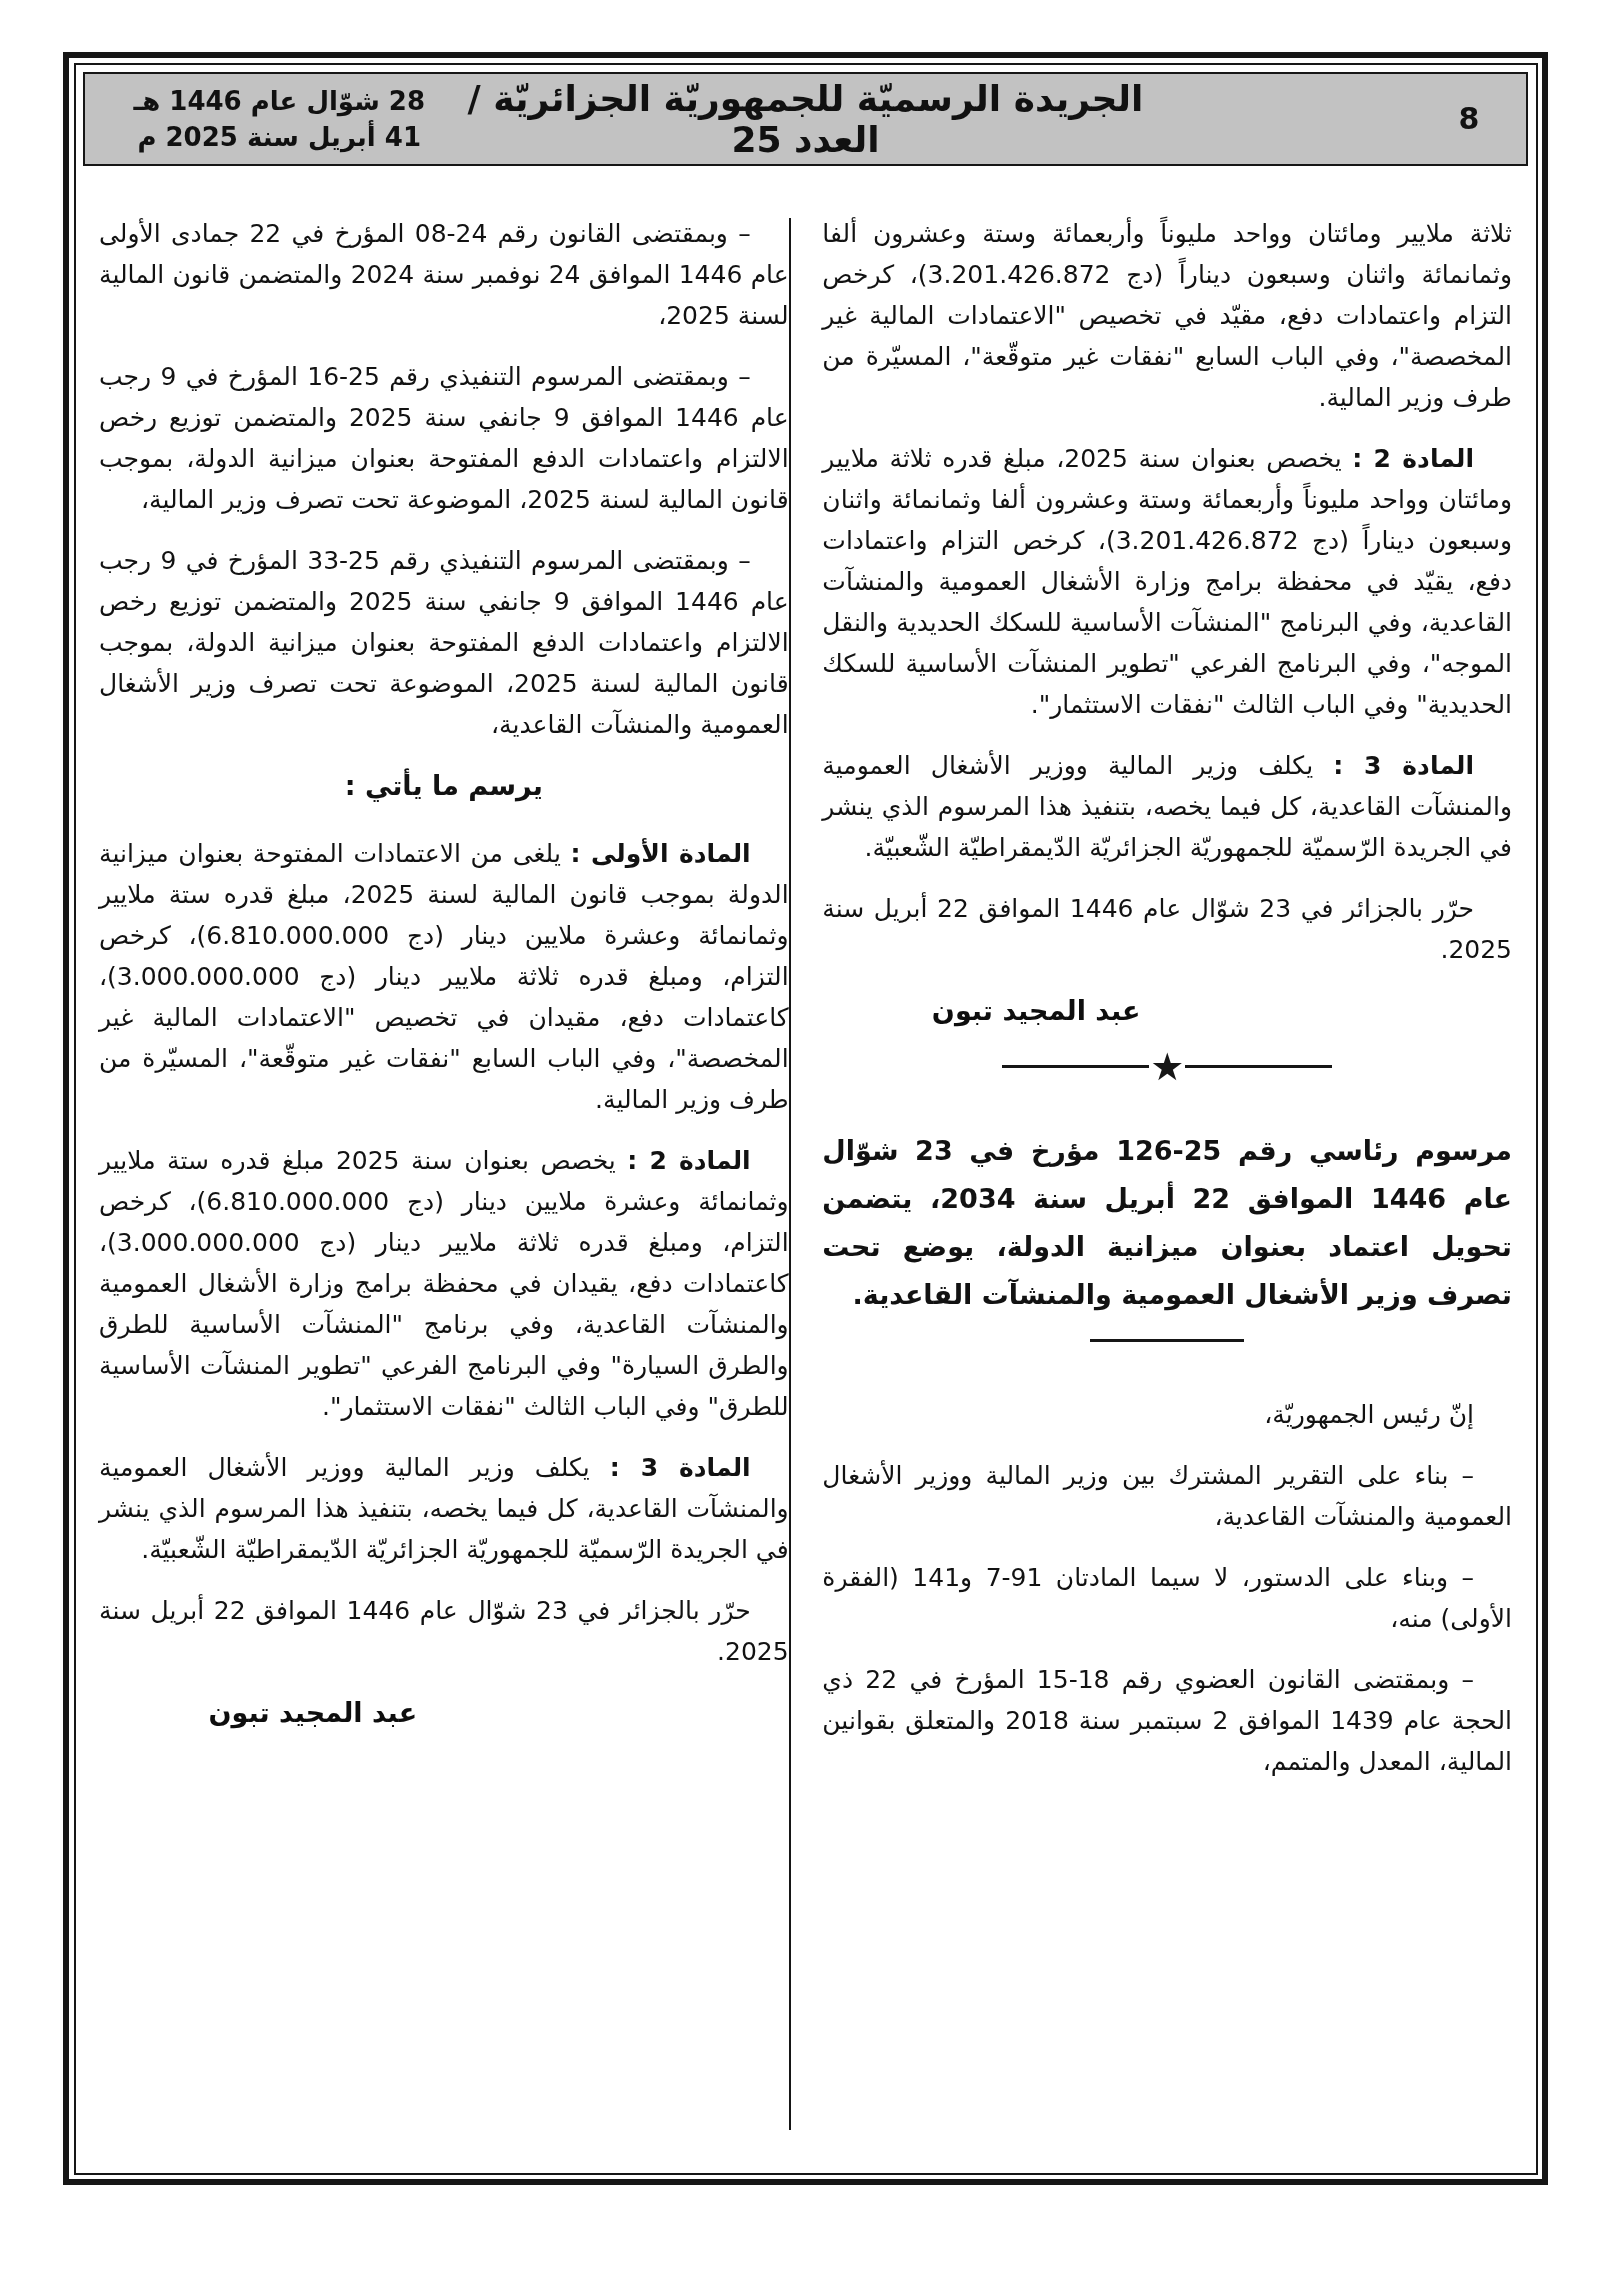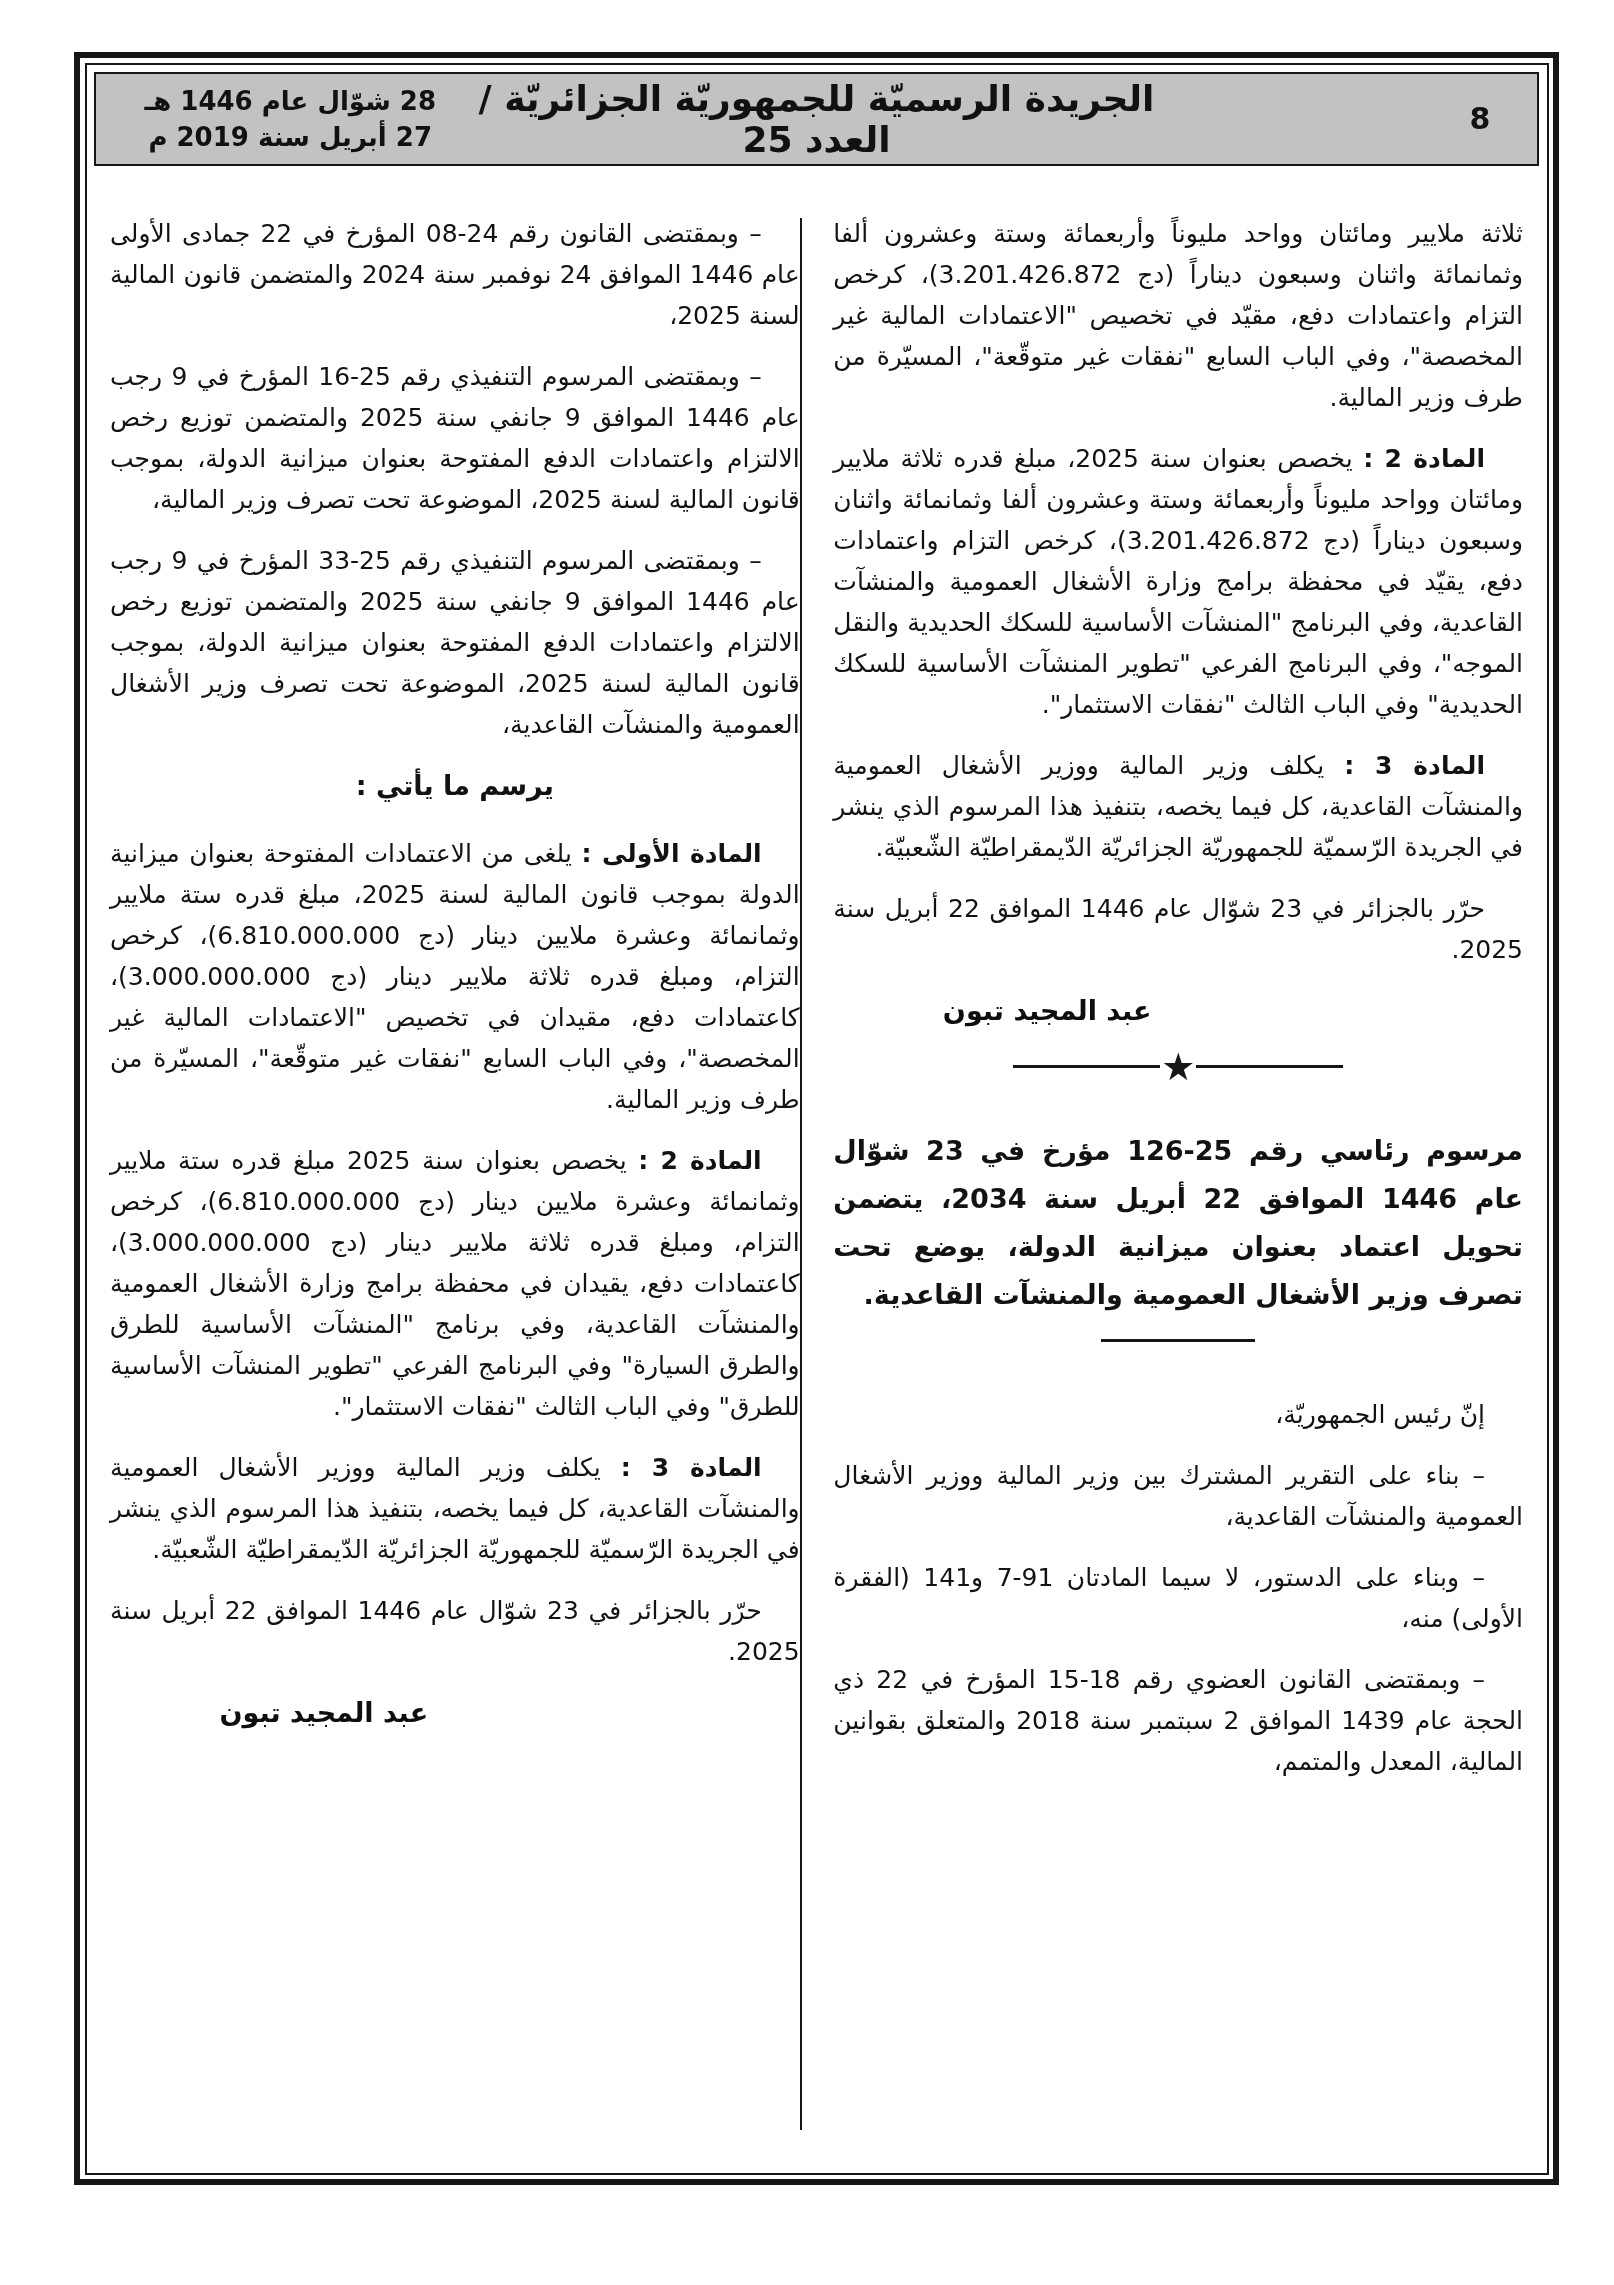--- a/index.html
+++ b/index.html
@@ -4,21 +4,21 @@
 <style>
   html, body {
     margin: 0; padding: 0;
     width: 1615px; height: 2285px;
     background: #ffffff;
     overflow: hidden;
     font-family: "DejaVu Sans", sans-serif;
   }
   .sheet {
     position: absolute;
-    left: 73px; top: 52px;
+    left: 62px; top: 52px;
     width: 1485px; height: 2133px;
     box-sizing: border-box;
     border: 6.3px solid #161616;
     padding: 4.5px;
     background: #ffffff;
   }
   .sheet-inner {
     box-sizing: border-box;
     width: 100%; height: 100%;
     border: 2.7px solid #161616;
@@ -137,21 +137,21 @@
 </style>
 </head>
 <body>
 
 <div class="sheet">
   <div class="sheet-inner">
 
     <div class="header-bar">
       <div class="hdr-dates">
         <div>28 شوّال عام 1446 هـ</div>
-        <div>27 أبريل سنة 2019 م</div>
+        <div>41 أبريل سنة 2025 م</div>
       </div>
       <div class="hdr-title">الجريدة الرسميّة للجمهوريّة الجزائريّة / العدد 25</div>
       <div class="hdr-pagenum">8</div>
     </div>
 
     <div class="columns">
 
       <div class="col col-right">
         <p>ثلاثة ملايير ومائتان وواحد مليوناً وأربعمائة وستة وعشرون ألفا وثمانمائة واثنان وسبعون ديناراً ‪(3.201.426.872 دج)‬، كرخص التزام واعتمادات دفع، مقيّد في تخصيص "الاعتمادات المالية غير المخصصة"، وفي الباب السابع "نفقات غير متوقّعة"، المسيّرة من طرف وزير المالية.</p>
         <p class="indent"><span class="article-label">المادة 2 :</span>

